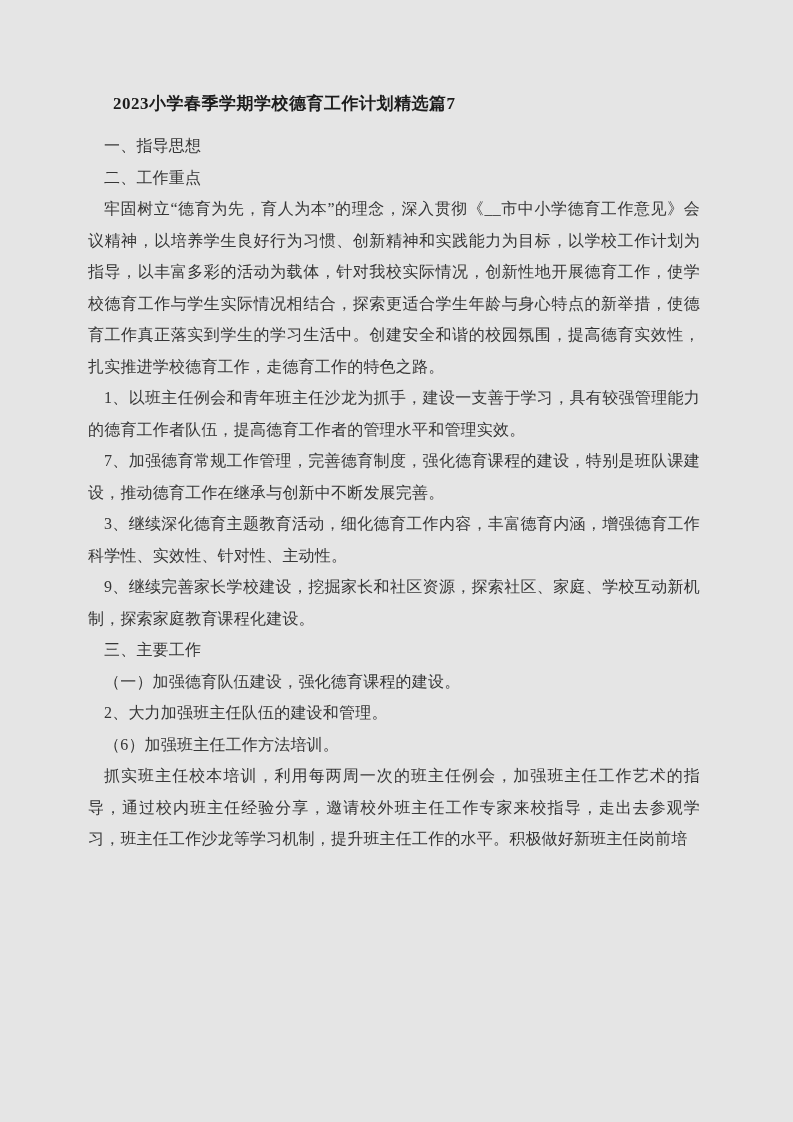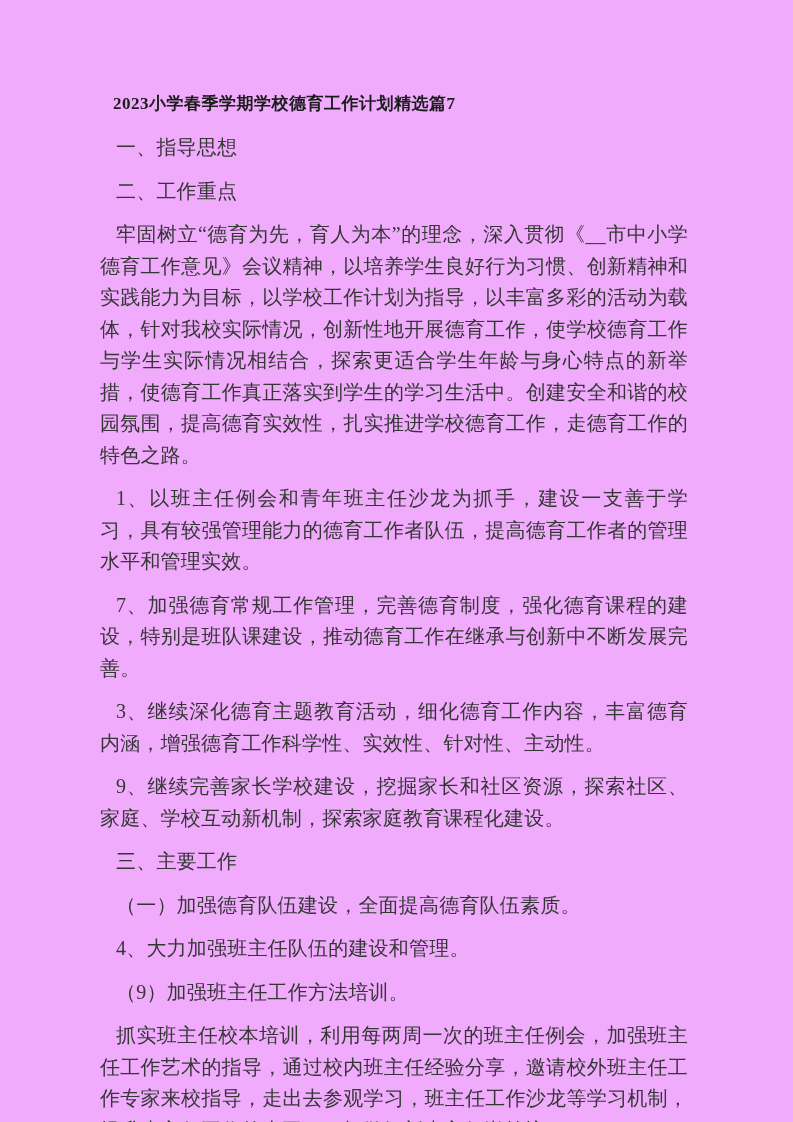--- a/index.html
+++ b/index.html
@@ -1,41 +1,41 @@
 <!DOCTYPE html>
 <html><head>
 <meta charset="utf-8">
 <style>
   html,body{margin:0;padding:0;}
   body{background:#ffffff;}
   .page{
     position:relative;
     width:793px;
     height:1122px;
-    background:#f0abfc;
+    background:#e5e5e5;
     overflow:hidden;
     font-family:"Liberation Serif","DejaVu Serif",serif;
   }
   .content{
     position:absolute;
     left:88px;
     top:88px;
     width:612px;
   }
   .doc-title{
     margin:0 0 10px 25px;
     font-size:17px;
     line-height:32px;
     font-weight:bold;
     color:#1c1c1c;
     letter-spacing:0.5px;
   }
   p.block{
-    margin:12px;
-    font-size:20px;
+    margin:0;
+    font-size:16px;
     line-height:31.5px;
     color:#363636;
     text-align:justify;
     text-indent:16px;
     letter-spacing:0.2px;
     word-break:break-all;
   }
 </style>
 </head>
 <body>
@@ -44,18 +44,18 @@
   <div class="content">
     <h1 class="doc-title">2023小学春季学期学校德育工作计划精选篇7</h1>
     <p class="block">一、指导思想</p>
     <p class="block">二、工作重点</p>
     <p class="block">牢固树立“德育为先，育人为本”的理念，深入贯彻《__市中小学德育工作意见》会议精神，以培养学生良好行为习惯、创新精神和实践能力为目标，以学校工作计划为指导，以丰富多彩的活动为载体，针对我校实际情况，创新性地开展德育工作，使学校德育工作与学生实际情况相结合，探索更适合学生年龄与身心特点的新举措，使德育工作真正落实到学生的学习生活中。创建安全和谐的校园氛围，提高德育实效性，扎实推进学校德育工作，走德育工作的特色之路。</p>
     <p class="block">1、以班主任例会和青年班主任沙龙为抓手，建设一支善于学习，具有较强管理能力的德育工作者队伍，提高德育工作者的管理水平和管理实效。</p>
     <p class="block">7、加强德育常规工作管理，完善德育制度，强化德育课程的建设，特别是班队课建设，推动德育工作在继承与创新中不断发展完善。</p>
     <p class="block">3、继续深化德育主题教育活动，细化德育工作内容，丰富德育内涵，增强德育工作科学性、实效性、针对性、主动性。</p>
     <p class="block">9、继续完善家长学校建设，挖掘家长和社区资源，探索社区、家庭、学校互动新机制，探索家庭教育课程化建设。</p>
     <p class="block">三、主要工作</p>
-    <p class="block">（一）加强德育队伍建设，全面提高德育队伍素质。</p>
-    <p class="block">4、大力加强班主任队伍的建设和管理。</p>
-    <p class="block">（9）加强班主任工作方法培训。</p>
+    <p class="block">（一）加强德育队伍建设，强化德育课程的建设。</p>
+    <p class="block">2、大力加强班主任队伍的建设和管理。</p>
+    <p class="block">（6）加强班主任工作方法培训。</p>
     <p class="block">抓实班主任校本培训，利用每两周一次的班主任例会，加强班主任工作艺术的指导，通过校内班主任经验分享，邀请校外班主任工作专家来校指导，走出去参观学习，班主任工作沙龙等学习机制，提升班主任工作的水平。积极做好新班主任岗前培</p>
   </div>
 </div>
 
 </body></html>

